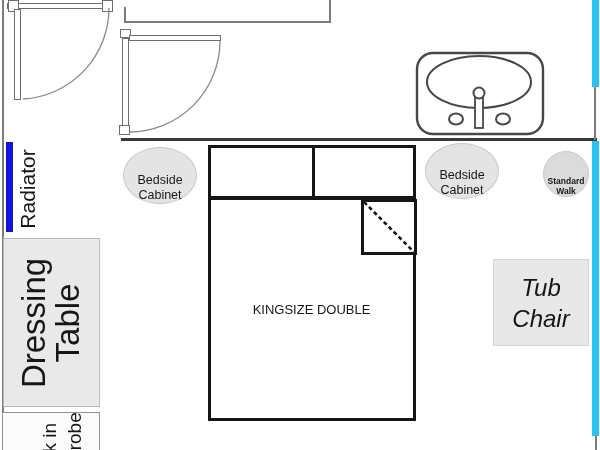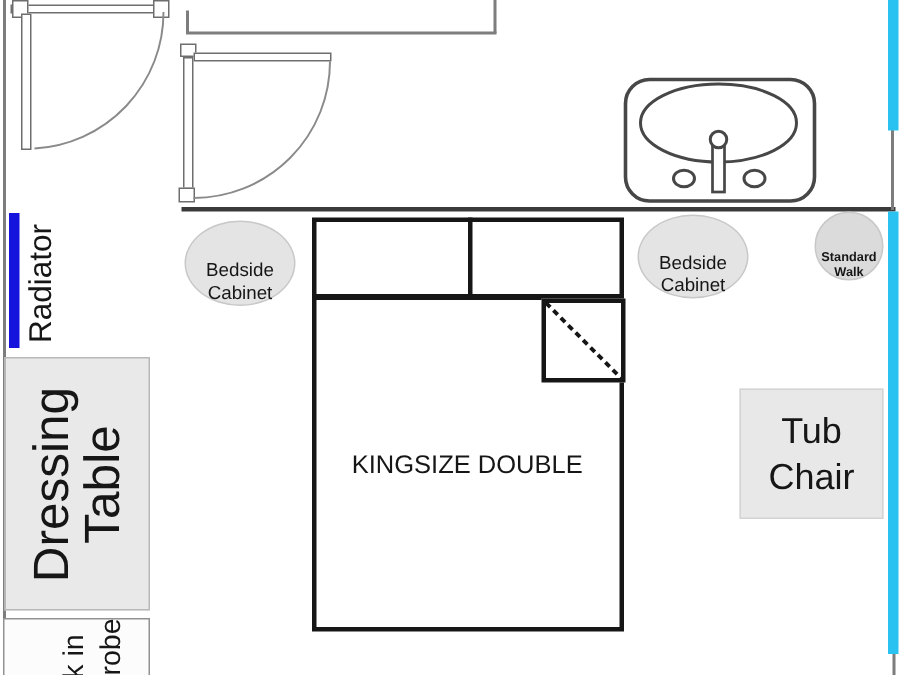--- a/index.html
+++ b/index.html
@@ -26,30 +26,30 @@
     position:absolute;background:#e9e9e9;border:1px solid #b8b8b8;box-sizing:border-box;
     display:flex;align-items:center;justify-content:center;text-align:center;
   }
   .rot{transform:rotate(-90deg);white-space:nowrap;text-align:center;}
   #bed{position:absolute;left:208px;top:145px;width:208px;height:276px;
     border:3px solid var(--bed,#161616);background:#fff;box-sizing:border-box;}
   .bed-line{position:absolute;background:var(--bed,#161616);}
   #bed-fold{position:absolute;left:361px;top:199px;width:56px;height:56px;
     border:3px solid var(--bed,#161616);background:#fff;box-sizing:border-box;}
   #bed-label{position:absolute;left:209px;top:301px;width:205px;text-align:center;
-    font-size:17px;line-height:17.5px;}
+    font-size:13px;line-height:17.5px;}
   #bed-label span{display:block;}
   #bedside-left{left:123px;top:147px;width:74px;height:57px;font-size:12.5px;line-height:15px;}
   #bedside-right{left:425px;top:143px;width:74px;height:56px;font-size:12.5px;line-height:15px;}
-  #standard-lamp{left:543px;top:141px;width:46px;height:46px;background:#dbdbdb;
+  #standard-lamp{left:543px;top:151px;width:46px;height:46px;background:#dbdbdb;
     font-size:8.5px;line-height:10px;font-weight:bold;}
   #dressing-table{left:3px;top:238px;width:97px;height:169px;}
   #dressing-table .rot{font-size:33px;line-height:34px;}
   #tub-chair{left:493px;top:259px;width:96px;height:87px;background:#e8e8e8;border-color:#d4d4d4;
-    font-size:24px;line-height:31px;}
+    font-size:24px;line-height:31px;font-style:italic;}
   #wardrobe{position:absolute;left:2px;top:412px;width:98px;height:115px;background:#fcfcfc;
     border:1px solid #929292;box-sizing:border-box;}
   #wardrobe .rot{position:absolute;left:34px;top:82px;transform-origin:0 0;
     font-size:19px;line-height:25px;}
   #radiator-label{position:absolute;left:12px;top:145px;width:31px;height:87px;
     display:flex;align-items:center;justify-content:center;}
   #radiator-label .rot{font-size:21px;}
   .lines-svg{position:absolute;left:0;top:0;pointer-events:none;}
 </style>
 </head>

